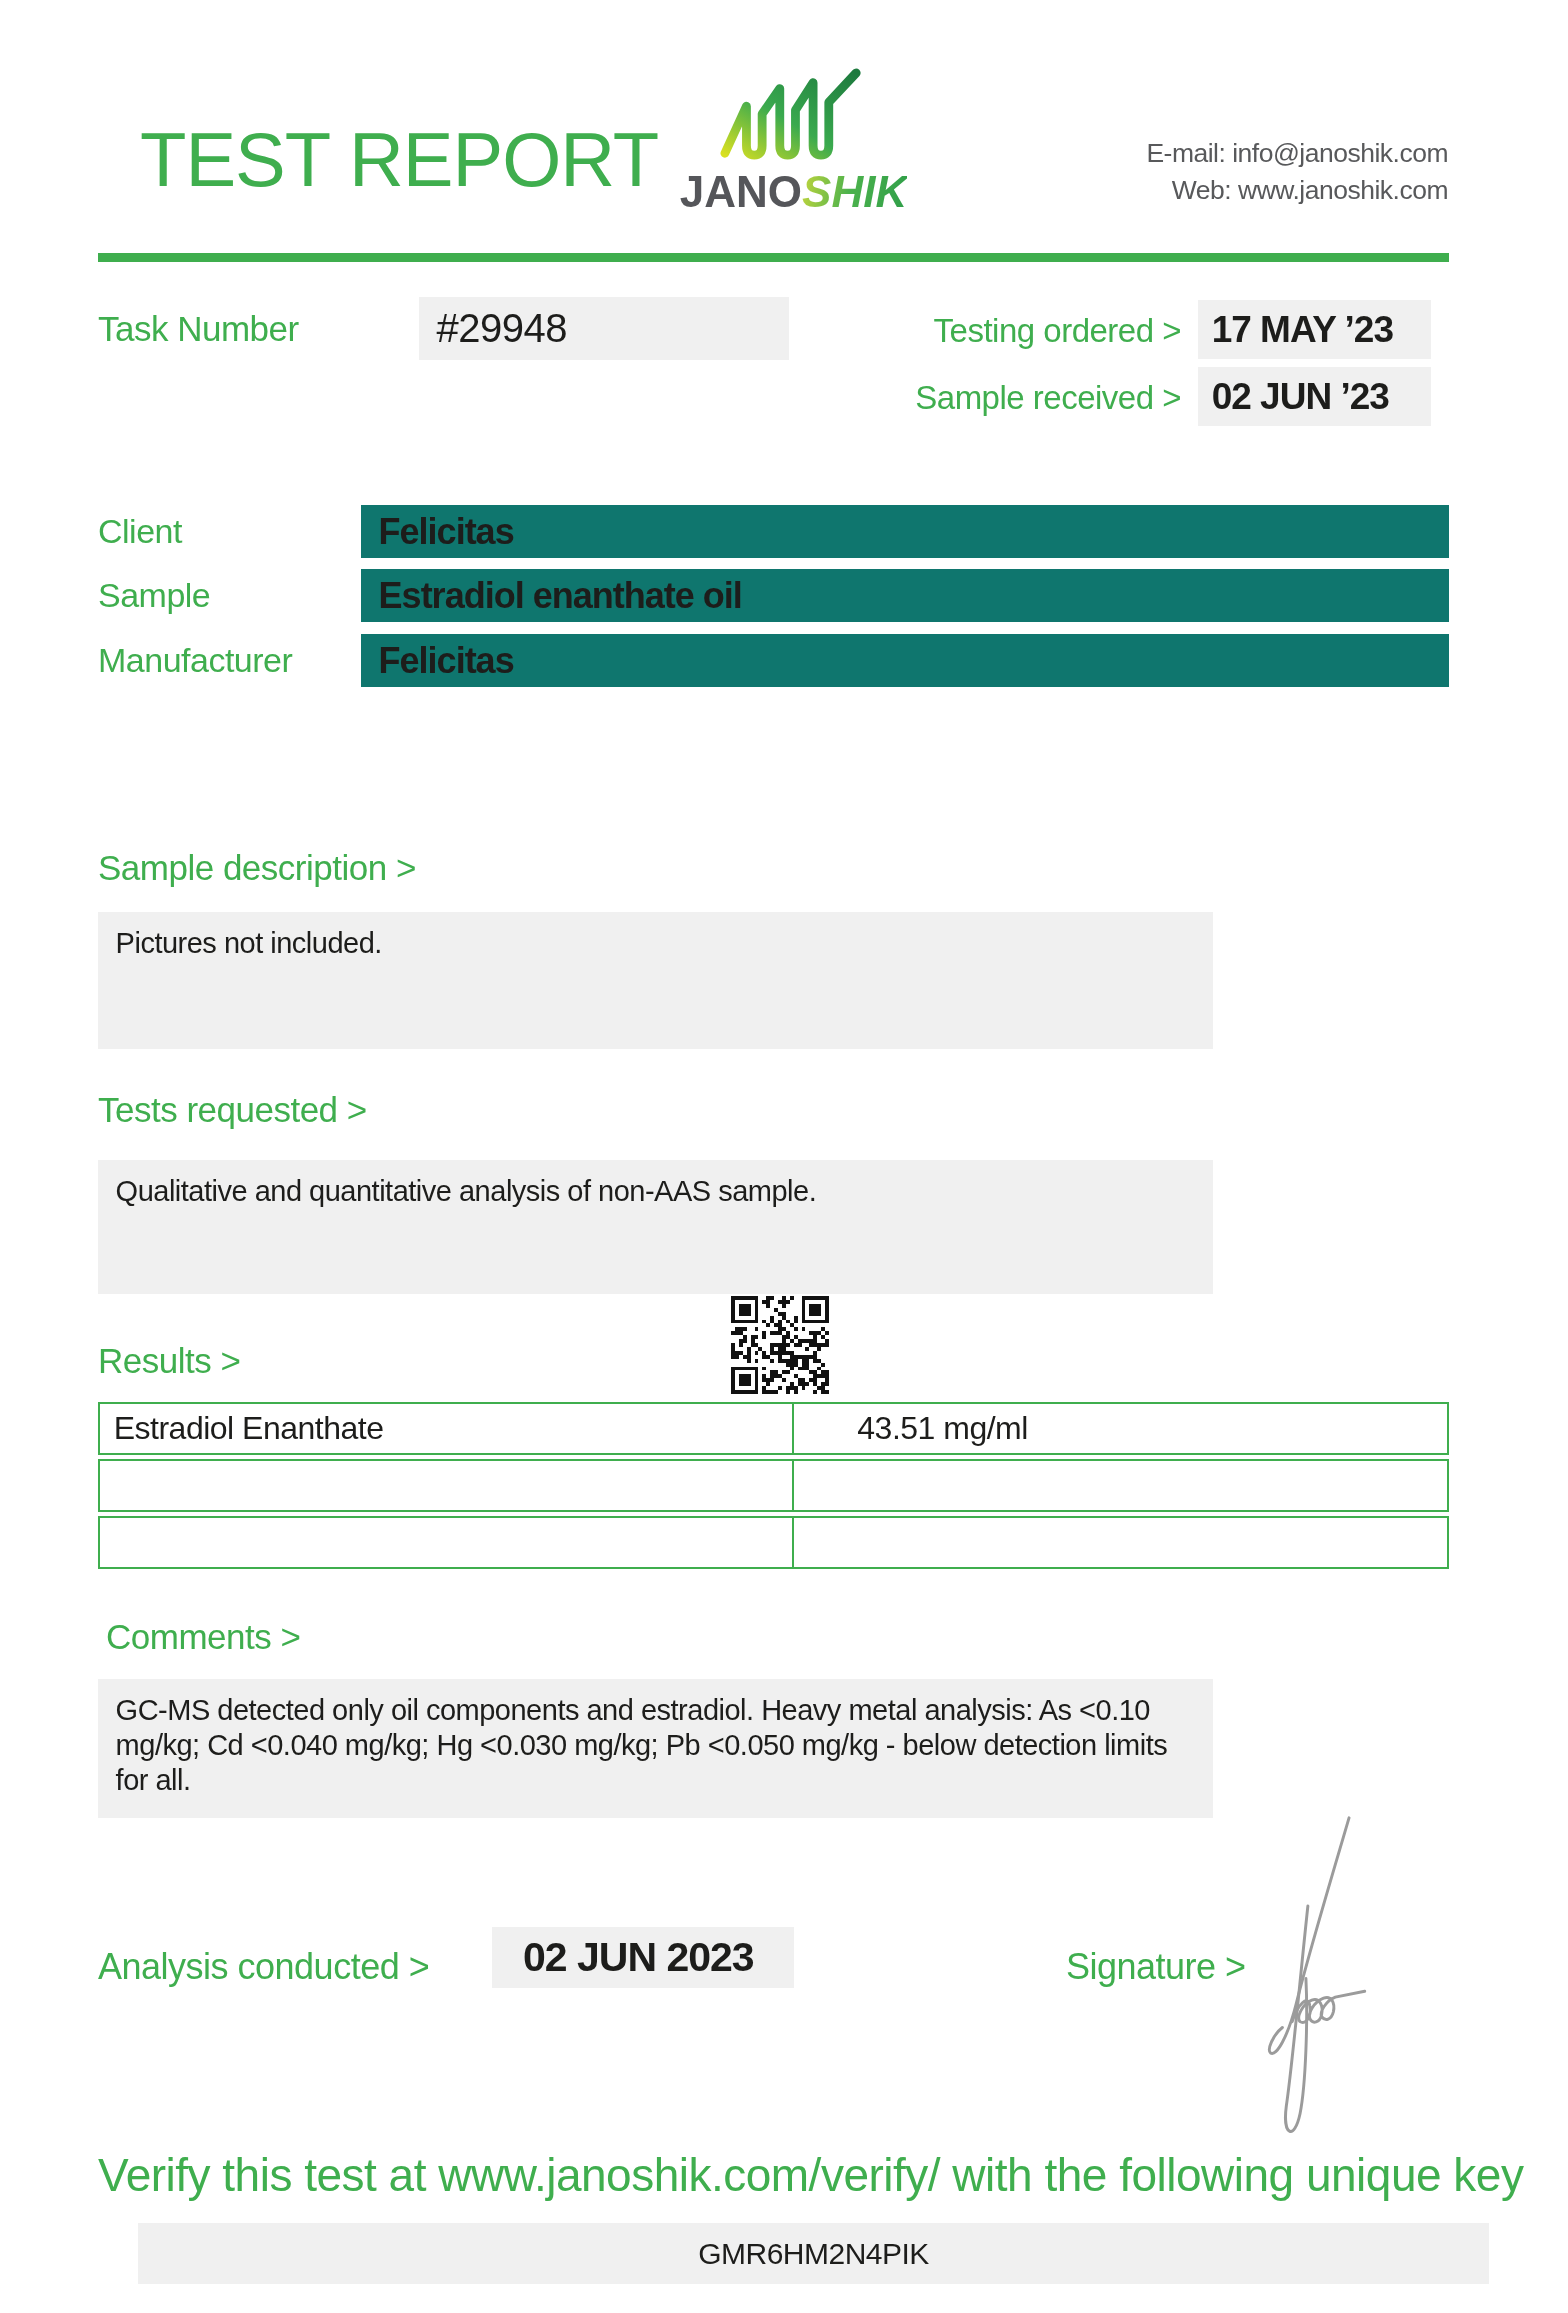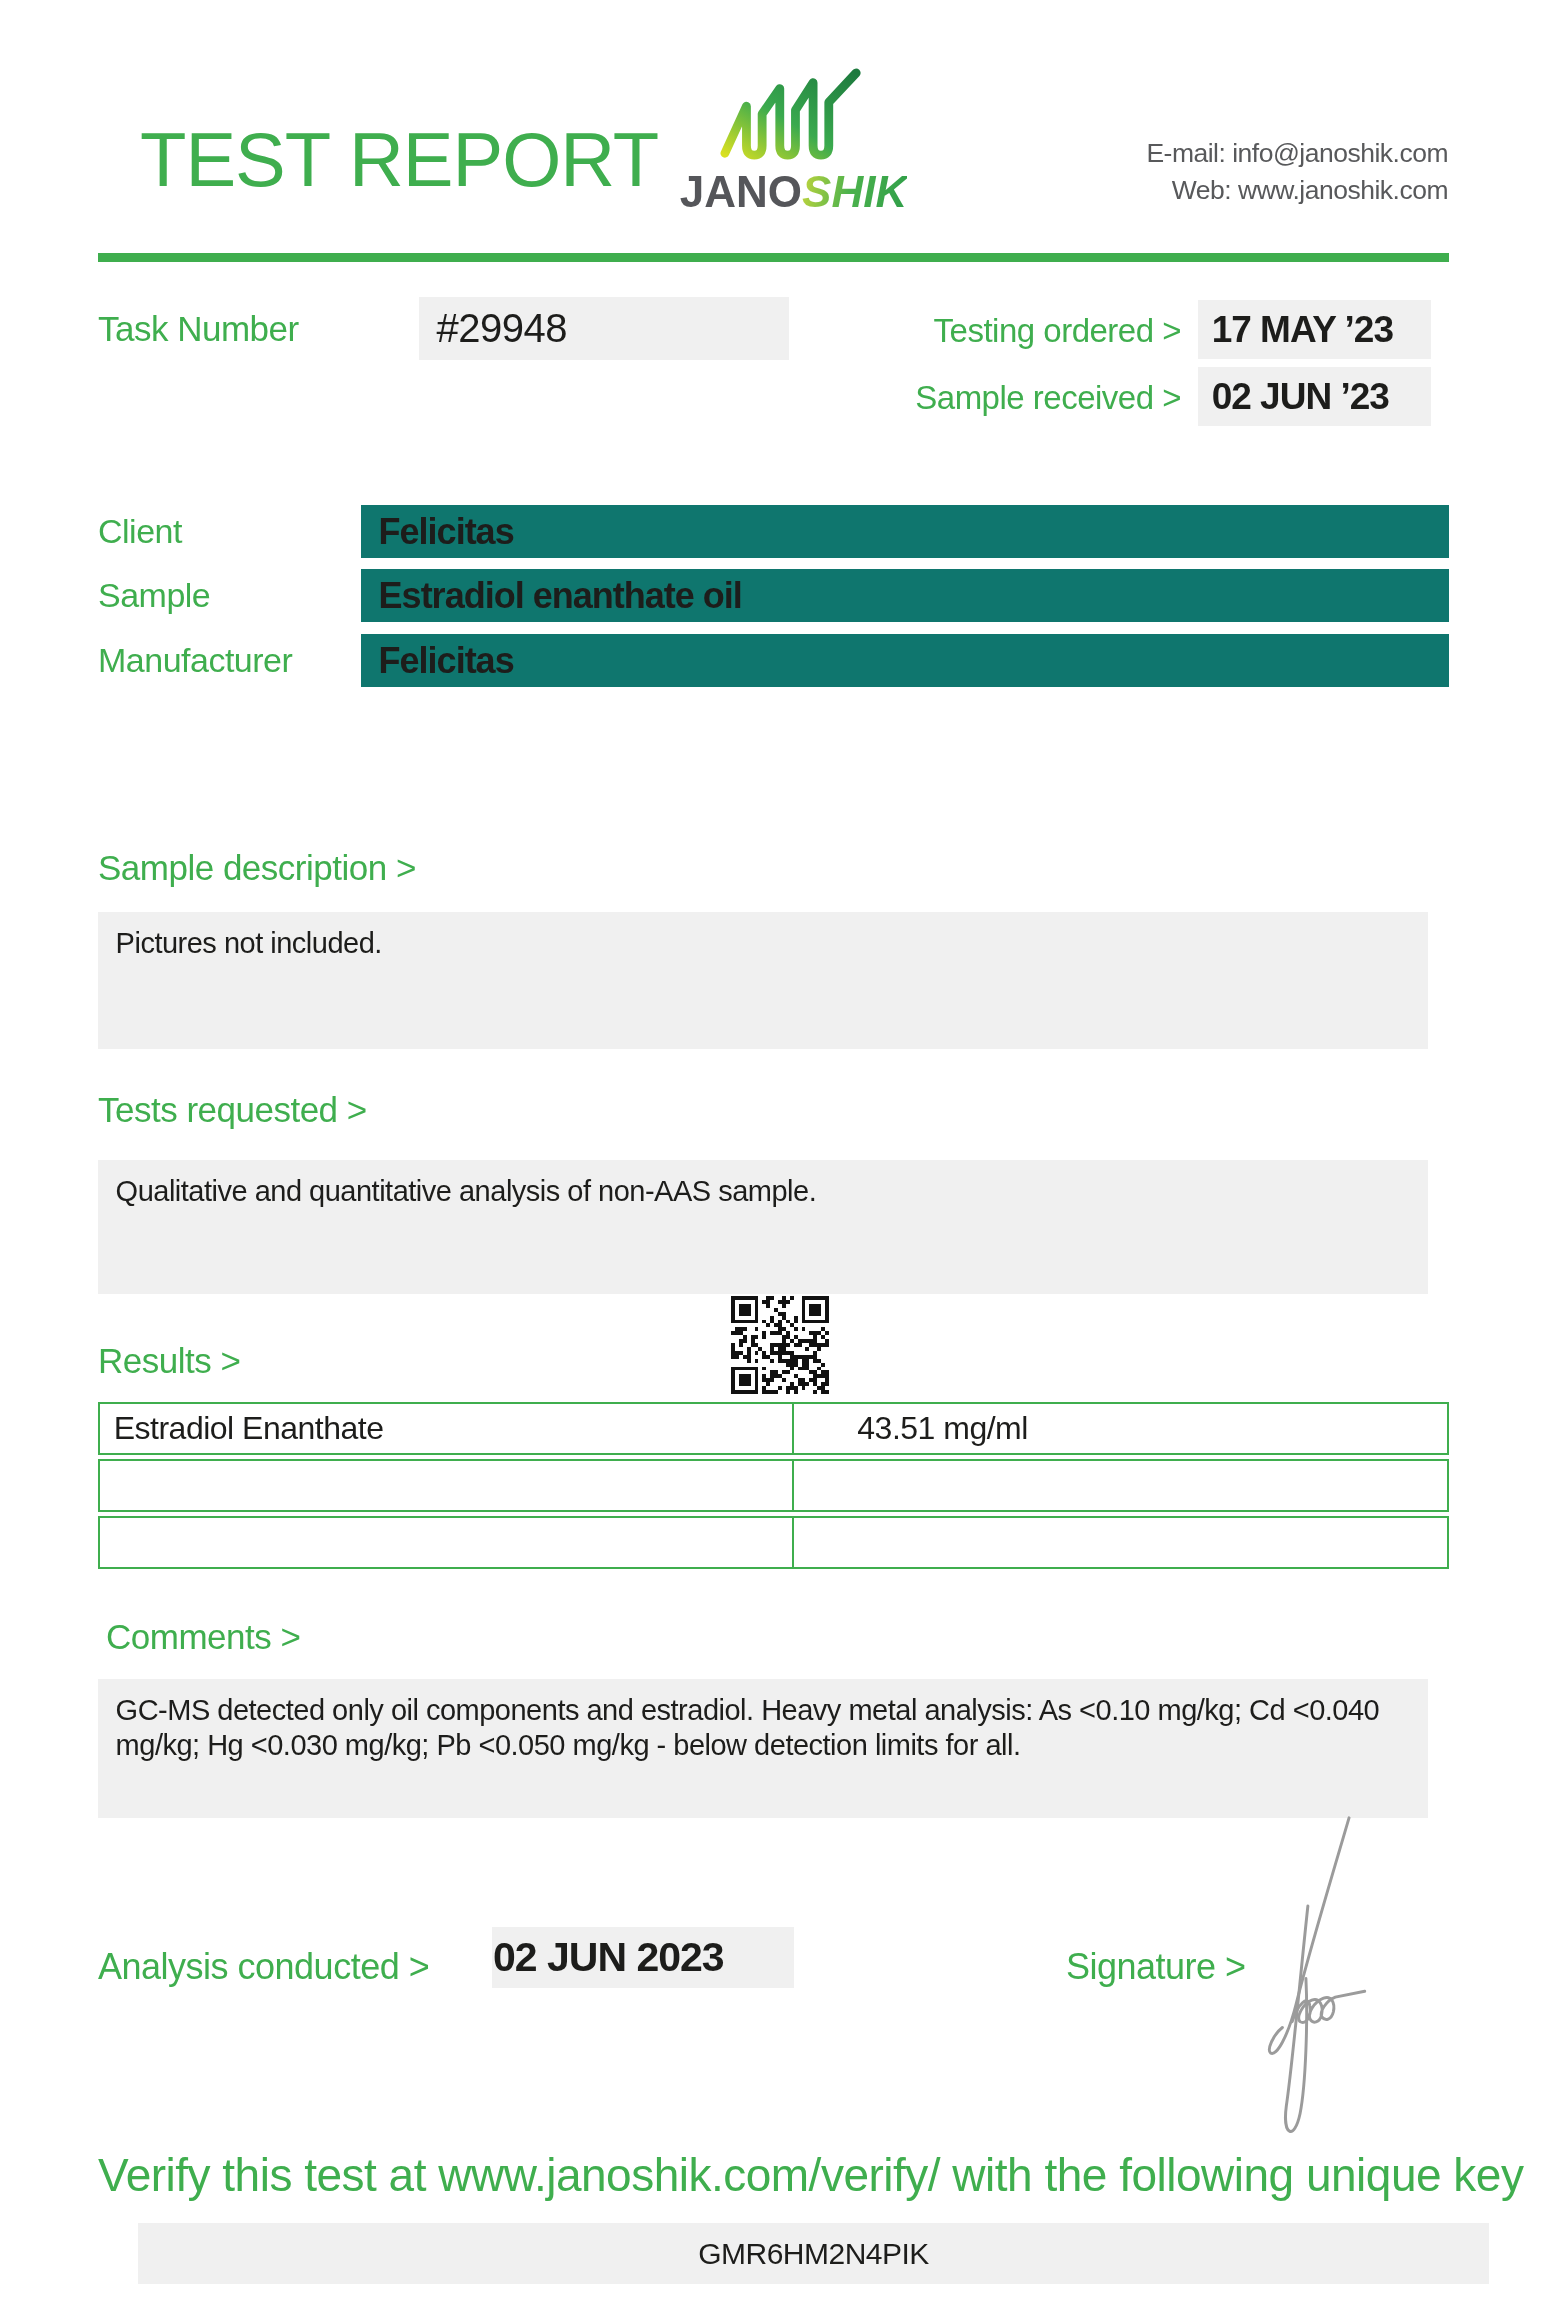--- a/index.html
+++ b/index.html
@@ -39,32 +39,32 @@
   .date-box span{display:block;padding-left:13.7px;font-size:37px;line-height:59px;font-weight:700;letter-spacing:-1px;}
   
   .info-row{position:absolute;left:0;width:1568px;height:53px;}
   .info-row .lbl{position:absolute;left:98px;font-size:34px;line-height:53px;}
   .info-row .val{
     position:absolute;left:361px;width:1088px;height:53px;background:#0f766e;
   }
   .info-row .val span{display:block;padding-left:17.6px;font-size:36px;line-height:53px;font-weight:700;letter-spacing:-1px;}
   
   .sec-head{position:absolute;left:98px;font-size:35px;color:#3fae4e;white-space:nowrap;}
-  .gray-box{position:absolute;left:98px;width:1330px;background:#f0f0f0;box-sizing:border-box;}
+  .gray-box{position:absolute;left:98px;width:1115px;background:#f0f0f0;box-sizing:border-box;}
   .gray-box .txt{display:block;padding:13.7px 17.6px;font-size:29px;line-height:35px;}
   
   .results-table{position:absolute;left:98px;top:1402px;width:1351px;}
   .res-row{display:flex;border:2.9px solid #3fae4e;height:49px;margin-bottom:3.9px;background:#ffffff;}
   .res-cell-l{flex:0 0 678px;border-right:2.9px solid #3fae4e;padding-left:13.7px;font-size:32px;line-height:49px;}
   .res-cell-r{flex:1;padding-left:19.6px;font-size:32px;line-height:49px;margin-left:44px;}
   .qr{position:absolute;left:731px;top:1296px;width:98px;height:98px;}
   
   .analysis-label{position:absolute;left:98px;top:1946px;font-size:36px;}
   .analysis-box{position:absolute;left:492px;top:1927px;width:302px;height:61px;background:#f0f0f0;}
-  .analysis-box span{display:block;padding-left:1px;font-size:41px;line-height:61px;font-weight:700;letter-spacing:-1px;}
+  .analysis-box span{display:block;padding-left:31px;font-size:41px;line-height:61px;font-weight:700;letter-spacing:-1px;}
   .sig-label{position:absolute;left:1066px;top:1946px;font-size:36px;}
   .sig-svg{position:absolute;left:1253px;top:1808px;}
   
   .verify{position:absolute;left:98px;top:2148px;width:1351px;text-align:center;
     font-size:46px;color:#3fae4e;white-space:nowrap;}
   .key-box{position:absolute;left:98px;top:2223px;width:1351px;height:61px;background:#f0f0f0;margin-left:40px;}
   .key-box span{display:block;text-align:center;font-size:30px;line-height:61px;}
 </style>
 </head>
 <body>

